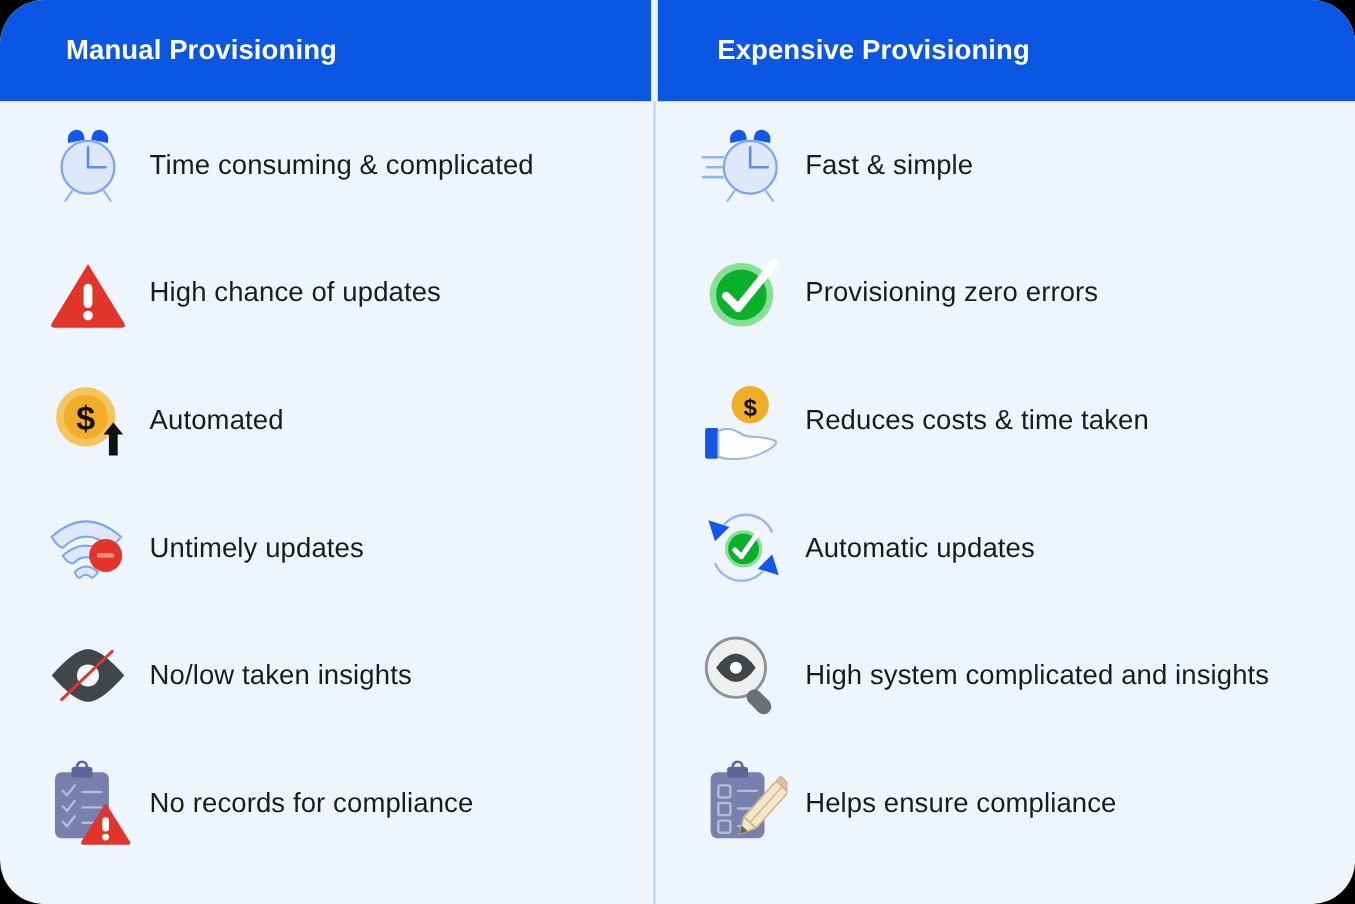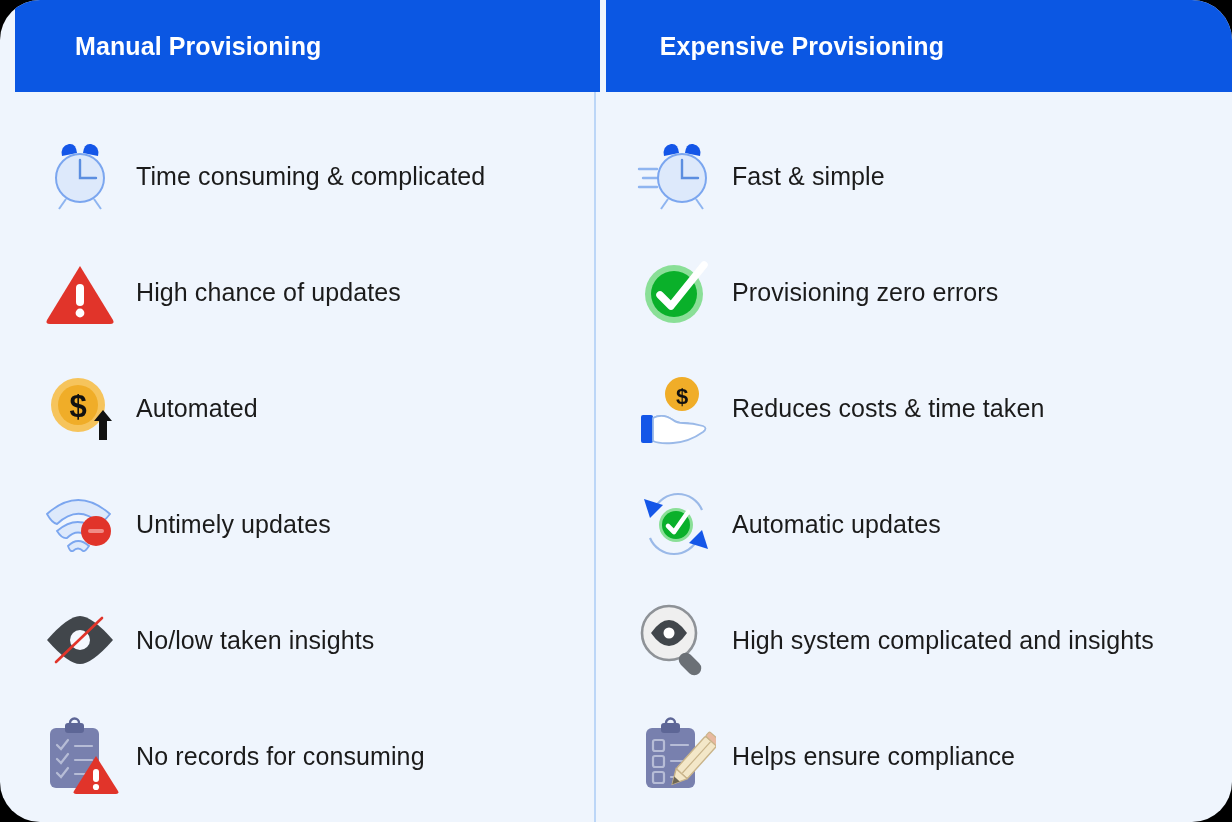--- a/index.html
+++ b/index.html
@@ -14,21 +14,20 @@
     width: 1232px; height: 822px;
     background: #eff5fd;
     border-radius: 40px;
     overflow: hidden;
   }
   
   .header-row {
     position: absolute; top: 0; left: 0;
     width: 1232px; height: 92px;
     display: flex;
-    padding-left: 15px;
   }
   .header-cell {
     background: #0b57e3;
     height: 92px;
     display: flex;
     align-items: center;
   }
   .header-cell.left  { width: 592px; padding-left: 60px; }
   .header-gap        { width: 6px; background: #eff5fd; height: 92px; }
   .header-cell.right { width: 634px; padding-left: 54px; }
@@ -44,21 +43,20 @@
     position: absolute;
     left: 594px; top: 92px;
     width: 2px; height: 730px;
     background: #bcd6f7;
   }
   
   .col {
     position: absolute;
     top: 92px;
     height: 730px;
-    padding-top: 26px;
   }
   .col.left  { left: 0px;   width: 594px; }
   .col.right { left: 596px; width: 736px; }
 
   .row {
     display: flex;
     align-items: center;
     height: 116px;
   }
   .col.left  .row { padding-left: 40px; }
@@ -171,21 +169,21 @@
             <path d="M17 57 l4 4 l7 -9"></path>
             <line x1="35" y1="30" x2="52" y2="30"></line>
             <line x1="35" y1="44" x2="52" y2="44"></line>
             <line x1="35" y1="58" x2="52" y2="58"></line>
           </g>
           <path d="M56 40 L78 75 Q79.5 78 76 78 L36 78 Q32.5 78 34 75 Z" fill="#e1342a"></path>
           <rect x="53" y="53" width="6" height="13" rx="3" fill="#ffffff"></rect>
           <circle cx="56" cy="71" r="3.1" fill="#ffffff"></circle>
         </svg>
       </div>
-      <span class="label">No records for consuming</span>
+      <span class="label">No records for compliance</span>
     </div>
   </div>
 
   <div class="col right">
 
     <div class="row">
       <div class="icon-box">
         <svg width="80" height="80" viewBox="0 0 80 80">
           <g stroke="#8fb5f0" stroke-width="2.4" stroke-linecap="round">
             <line x1="3" y1="33" x2="21" y2="33"></line>

